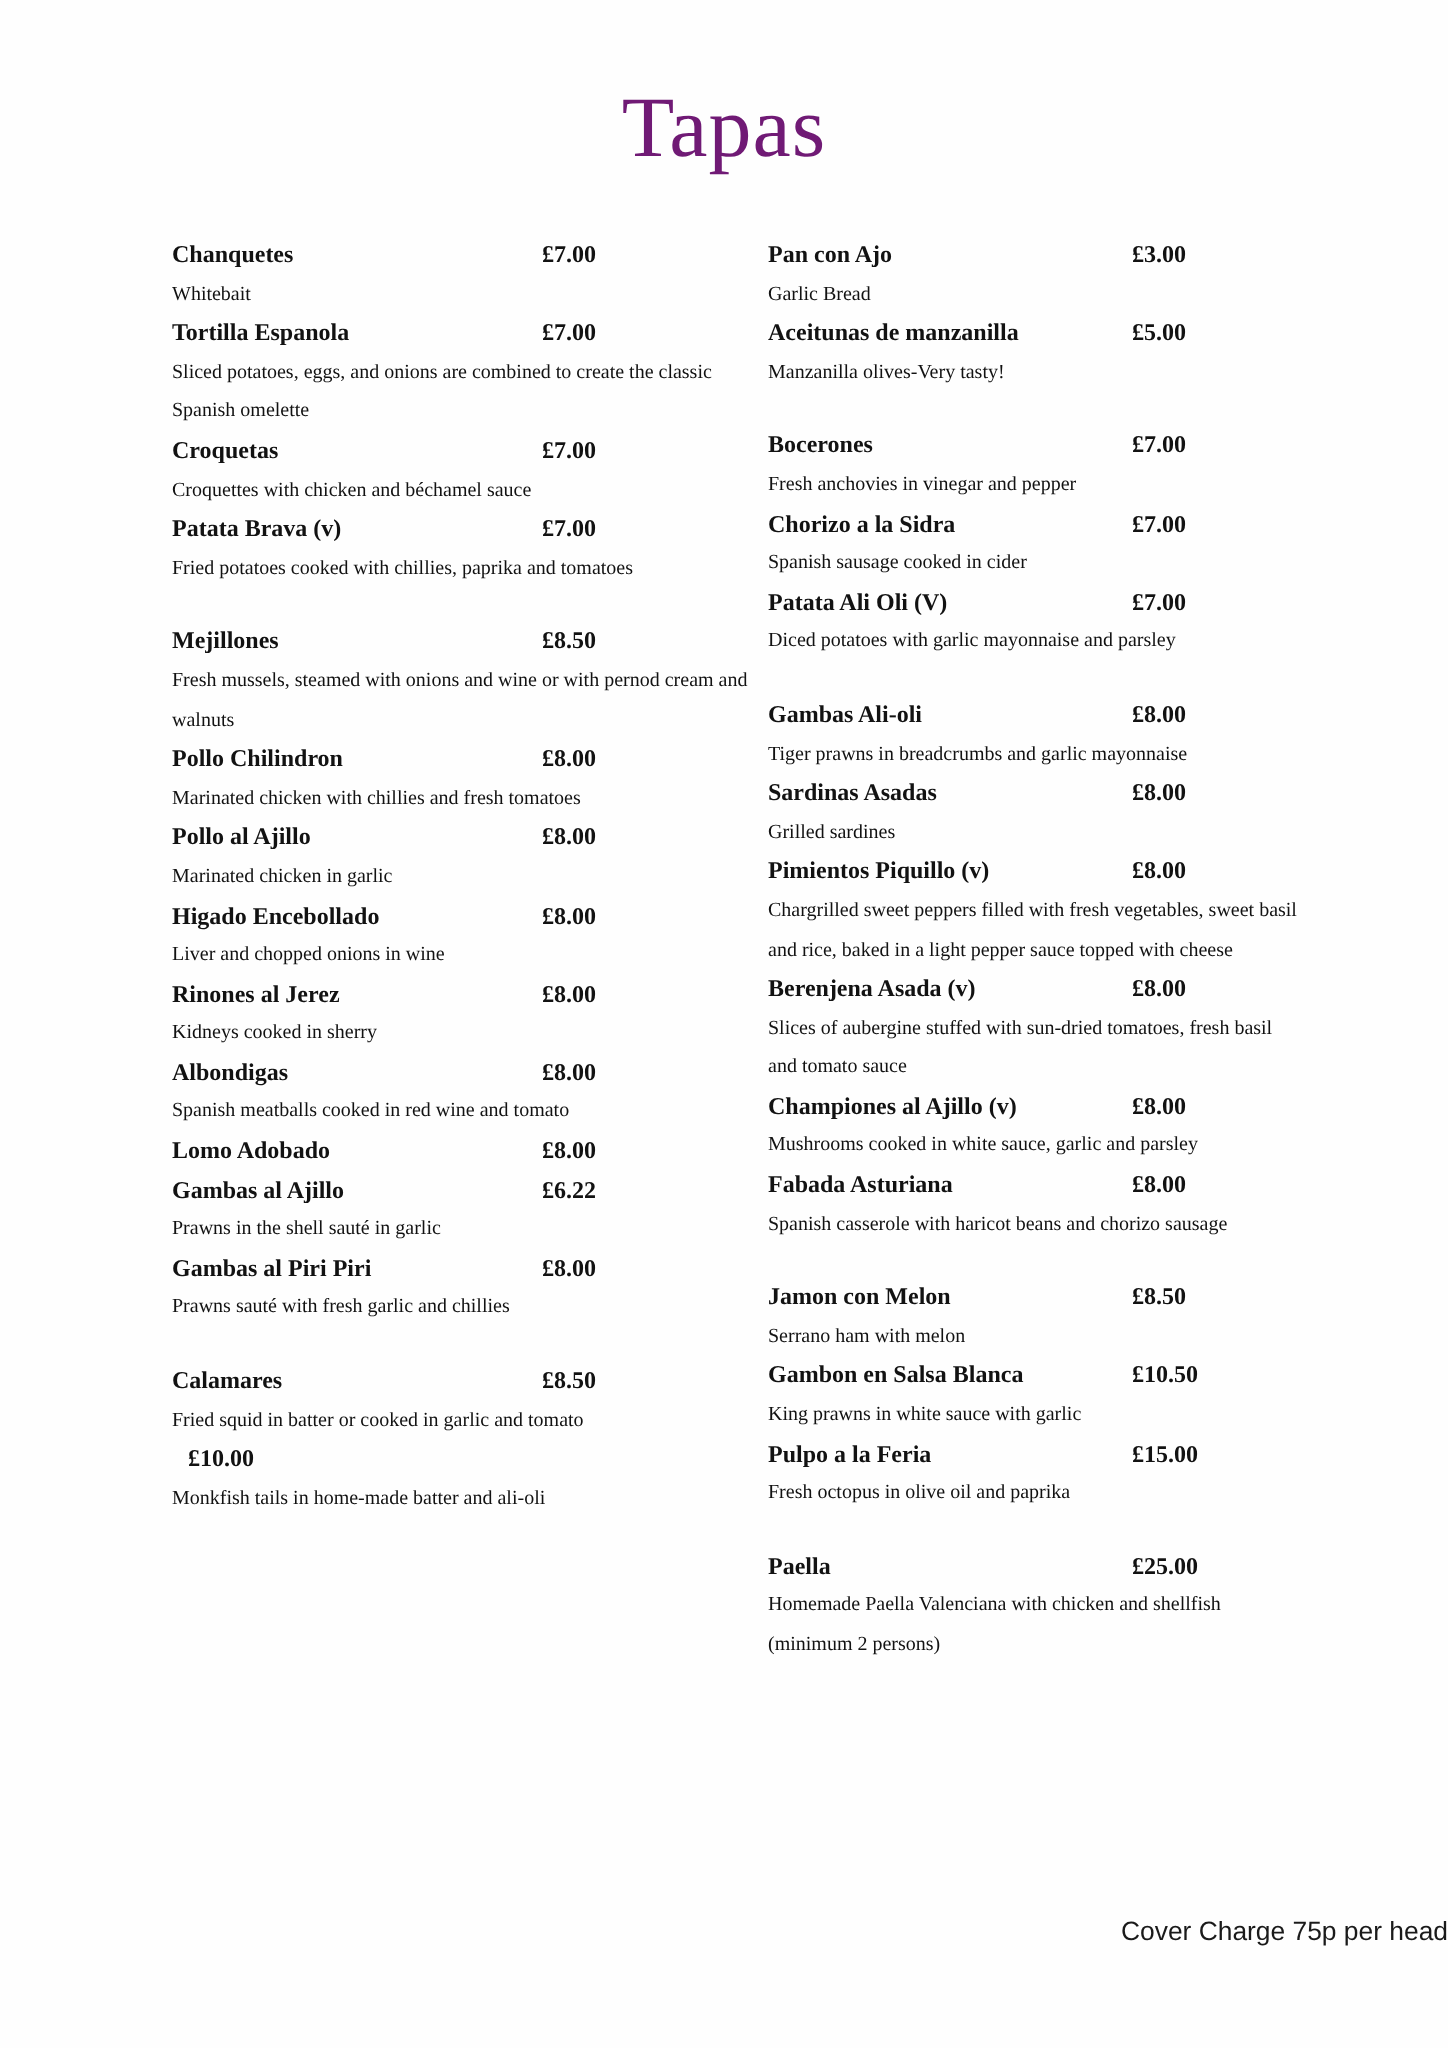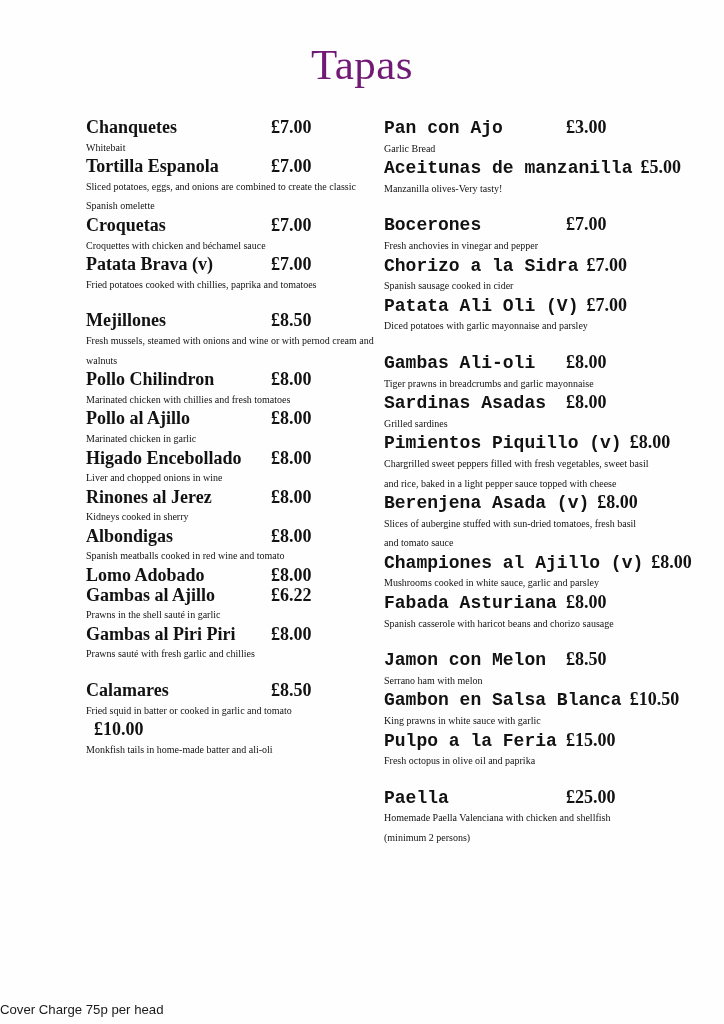--- a/index.html
+++ b/index.html
@@ -65,59 +65,57 @@
   }
   .group:last-child { margin-bottom: 0; }
 
   .item { margin: 0; }
 
   
   .item-head {
     display: flex;
     align-items: baseline;
     font-weight: bold;
-    font-size: 18px;
+    font-size: 12px;
     line-height: 19.6px;
     white-space: nowrap;
   }
   .item-name { flex: 0 0 auto; }
   .item-spacer {
     flex: 0 0 auto;
     min-width: 8px;
   }
   .column-left .item-name {
     min-width: 177px;
   }
   .column-right .item-name {
     min-width: 174px;
-    font-family: Liberation Mono, monospace;
   }
   .item-price {
     flex: 0 0 auto;
     font-weight: bold;
   }
 
   .item-desc {
     font-weight: normal;
     font-size: 10px;
     line-height: 19.6px;
     margin: 0;
   }
 
   .footer-note {
     position: absolute;
     top: 957px;
     left: 0;
     width: 724px;
-    text-align: left;
+    text-align: right;
     font-family: "Liberation Sans", "DejaVu Sans", sans-serif;
     font-size: 13.2px;
     line-height: 17px;
     color: #1a1a1a;
-    margin-top: 44px;
   }
 </style>
 </head>
 <body>
 
 <div class="page">
 
   <h1 class="menu-title">Tapas</h1>
 
   <div class="columns">

